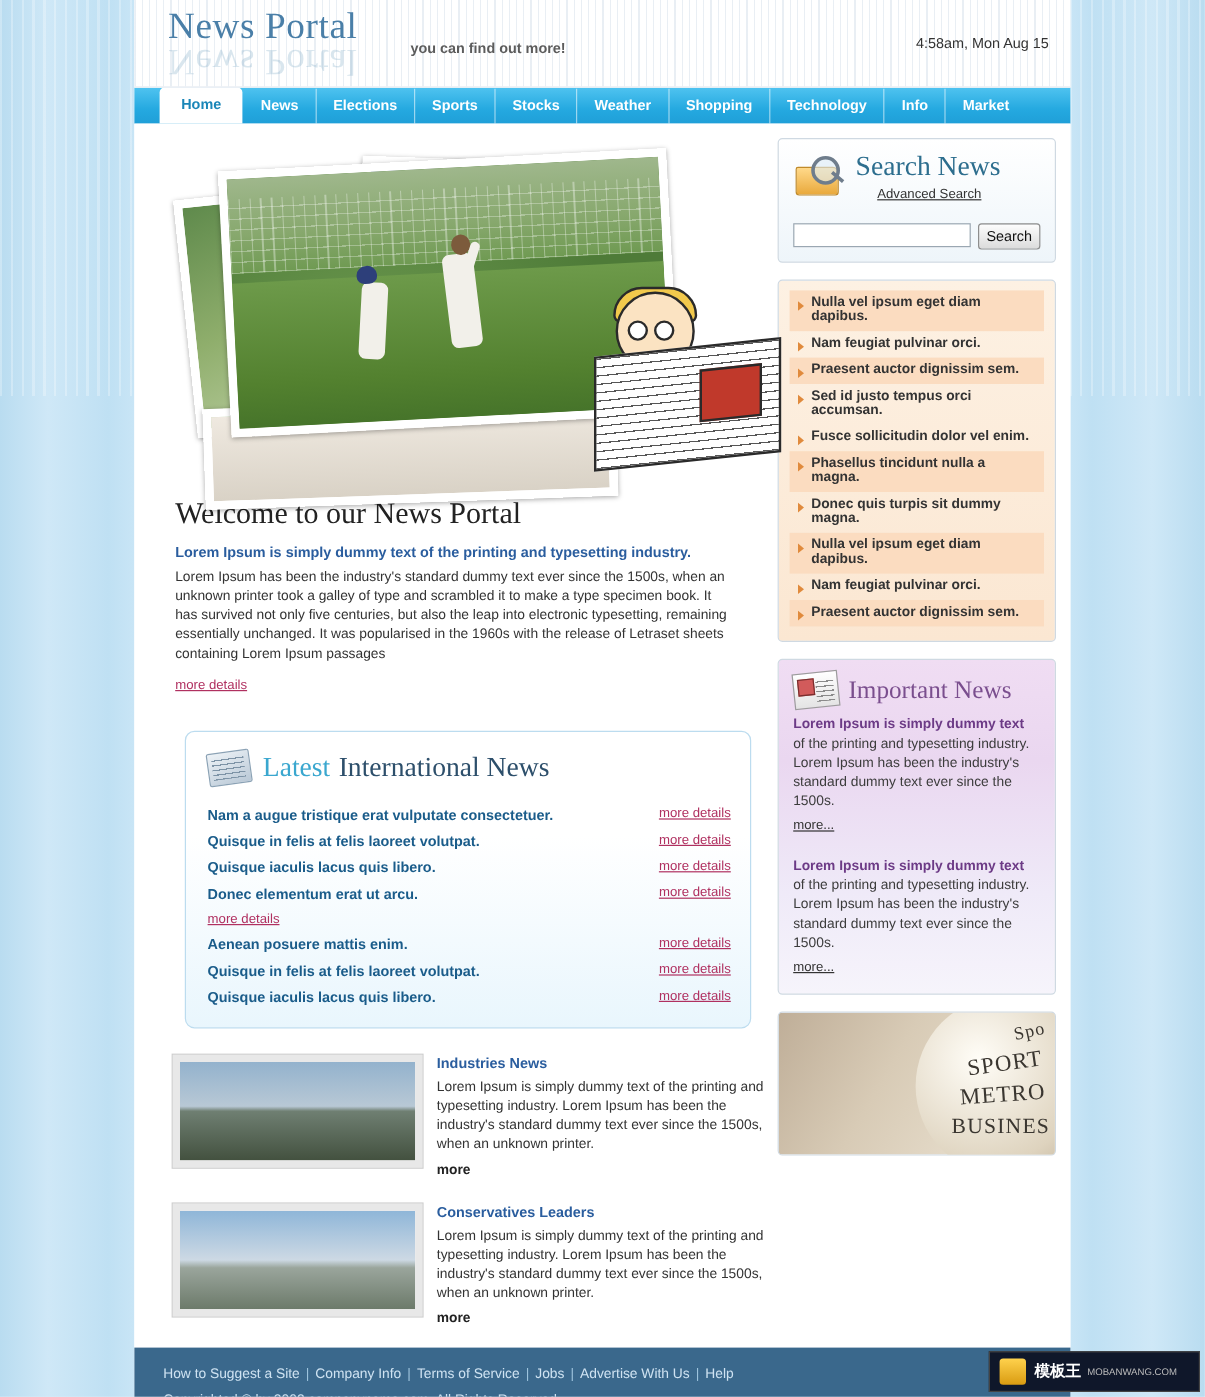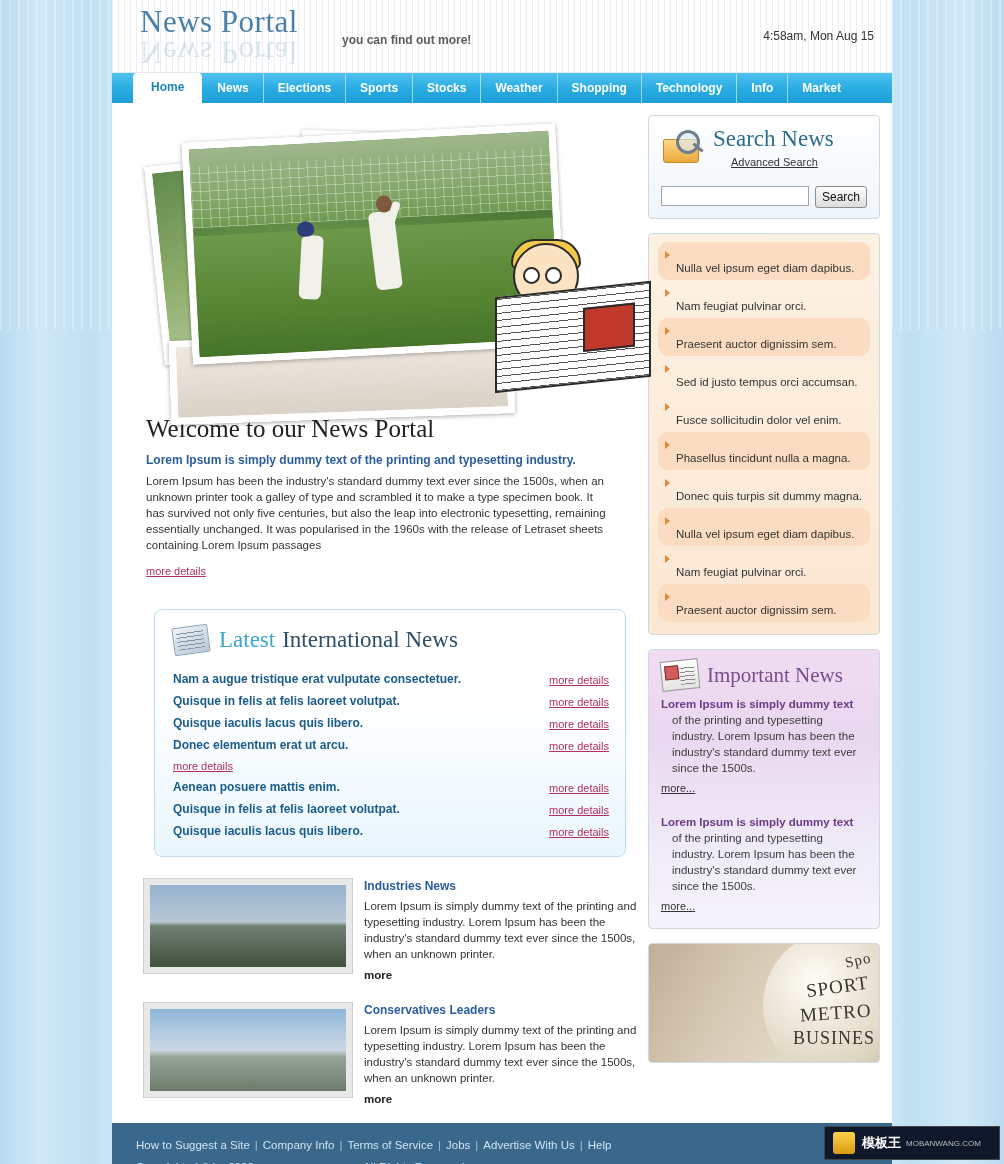--- a/index.html
+++ b/index.html
@@ -252,21 +252,21 @@
     transform: rotate(-8deg);
     position: relative;
   }
   .np-icon::after {
     content: "";
     position: absolute; left: 3px; top: 4px; right: 4px; bottom: 4px;
     background-image: repeating-linear-gradient(0deg,#7d93a6 0 1px, rgba(0,0,0,0) 1px 4px);
   }
   .int-row {
     display: flex;
-    align-items: flex-end;
+    align-items: flex-start;
     font-size: 12px;
     padding: 4px 16px 4px 18px;
     gap: 36px;
   }
   .int-title { color: #1a5c8a; font-weight: bold; flex: 1; }
   .int-more { color: #b03060; text-decoration: underline; font-size: 11px; }
 
   
   .story {
     display: flex;
@@ -371,23 +371,24 @@
     background:#d33; transform: rotate(-35deg);
   }
   .hl-title {
     font-family: "Liberation Serif", serif;
     font-size: 22px;
     color: #2d6e8e;
   }
   .hl-item {
     font-size: 11.5px;
     color: #333;
-    padding: 20px 6px 6px 18px;
+    padding: 4px 6px 6px 18px;
     position: relative;
-    border-radius: 10px;
+    border-radius: 0;
+    font-weight: bold;
   }
   .hl-item.alt { background: #fbdcc0; }
   .hl-item::before {
     content: "";
     position: absolute;
     left: 7px; top: 9px;
     border-left: 5px solid #e08a3c;
     border-top: 4px solid transparent;
     border-bottom: 4px solid transparent;
   }
@@ -408,21 +409,21 @@
   }
   .imp-icon::after {
     content:""; position:absolute; left:18px; top:5px; right:3px; bottom:4px;
     background-image: repeating-linear-gradient(0deg,#8a8a8a 0 1px, rgba(0,0,0,0) 1px 4px);
   }
   .imp-title {
     font-family: "Liberation Serif", serif;
     font-size: 21px; color: #7a4e8e;
   }
   .imp-lead { font-size: 11.5px; font-weight: bold; color: #6c3a86; margin-top: 6px; }
-  .imp-text { font-size: 11.5px; color: #3c3c3c; line-height: 16px; margin-top: 2px; margin-left: 11px; }
+  .imp-text { font-size: 11.5px; color: #3c3c3c; line-height: 16px; margin-top: 2px; }
   .imp-more { font-size: 11px; color: #333; text-decoration: underline; display:inline-block; margin-top: 6px; }
 
   .box-ad {
     height: 120px;
     border: 1px solid #cfd9e2;
     background: linear-gradient(120deg,#bfae98 0%, #d8cbb6 40%, #efe7d8 100%);
     position: relative;
     overflow: hidden;
   }
   .ad-ball {

